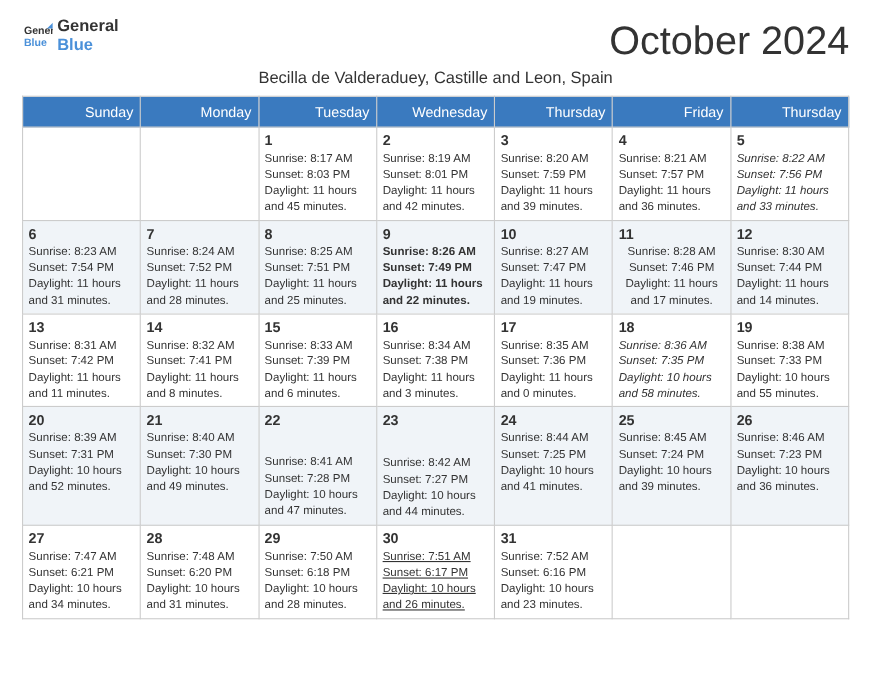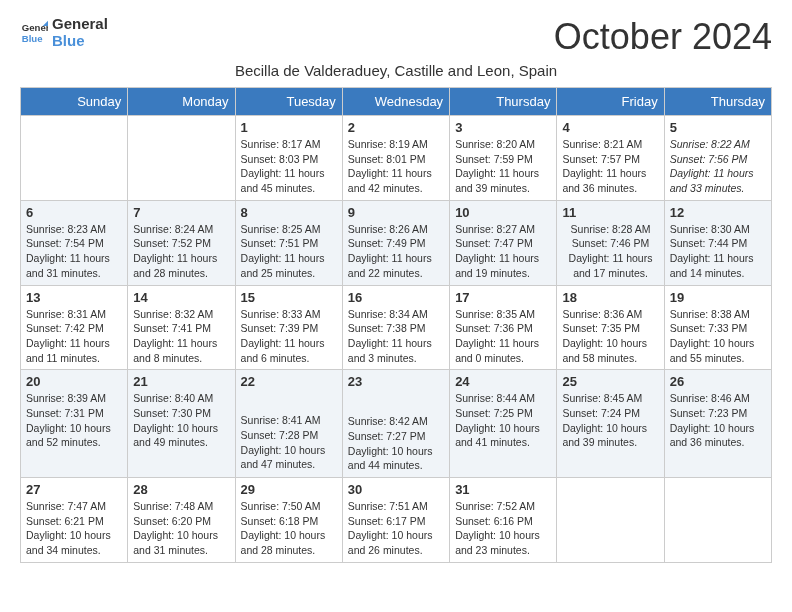--- a/index.html
+++ b/index.html
@@ -167,21 +167,21 @@
 Daylight: 11 hours and 28 minutes.</div>
         </td>
         <td>
           <span class="day-num">8</span>
           <div class="day-info" style="white-space: pre-line;">Sunrise: 8:25 AM
 Sunset: 7:51 PM
 Daylight: 11 hours and 25 minutes.</div>
         </td>
         <td>
           <span class="day-num">9</span>
-          <div class="day-info" style="white-space: pre-line;">Sunrise: 8:26 AM
+          <div class="day-info" style="white-space: pre-line; font-weight: bold;">Sunrise: 8:26 AM
 Sunset: 7:49 PM
 Daylight: 11 hours and 22 minutes.</div>
         </td>
         <td>
           <span class="day-num">10</span>
           <div class="day-info" style="white-space: pre-line;">Sunrise: 8:27 AM
 Sunset: 7:47 PM
 Daylight: 11 hours and 19 minutes.</div>
         </td>
         <td>
@@ -223,21 +223,21 @@
 Daylight: 11 hours and 3 minutes.</div>
         </td>
         <td>
           <span class="day-num">17</span>
           <div class="day-info" style="white-space: pre-line;">Sunrise: 8:35 AM
 Sunset: 7:36 PM
 Daylight: 11 hours and 0 minutes.</div>
         </td>
         <td>
           <span class="day-num">18</span>
-          <div class="day-info" style="white-space: pre-line;">Sunrise: 8:36 AM
+          <div class="day-info" style="white-space: pre-line; font-style: italic;">Sunrise: 8:36 AM
 Sunset: 7:35 PM
 Daylight: 10 hours and 58 minutes.</div>
         </td>
         <td>
           <span class="day-num">19</span>
           <div class="day-info" style="white-space: pre-line;">Sunrise: 8:38 AM
 Sunset: 7:33 PM
 Daylight: 10 hours and 55 minutes.</div>
         </td>
       </tr>
@@ -299,21 +299,21 @@
 Daylight: 10 hours and 31 minutes.</div>
         </td>
         <td>
           <span class="day-num">29</span>
           <div class="day-info" style="white-space: pre-line;">Sunrise: 7:50 AM
 Sunset: 6:18 PM
 Daylight: 10 hours and 28 minutes.</div>
         </td>
         <td>
           <span class="day-num">30</span>
-          <div class="day-info" style="white-space: pre-line;">Sunrise: 7:51 AM
+          <div class="day-info" style="white-space: pre-line; text-decoration: underline;">Sunrise: 7:51 AM
 Sunset: 6:17 PM
 Daylight: 10 hours and 26 minutes.</div>
         </td>
         <td>
           <span class="day-num">31</span>
           <div class="day-info" style="white-space: pre-line;">Sunrise: 7:52 AM
 Sunset: 6:16 PM
 Daylight: 10 hours and 23 minutes.</div>
         </td>
         <td class="empty"></td>

